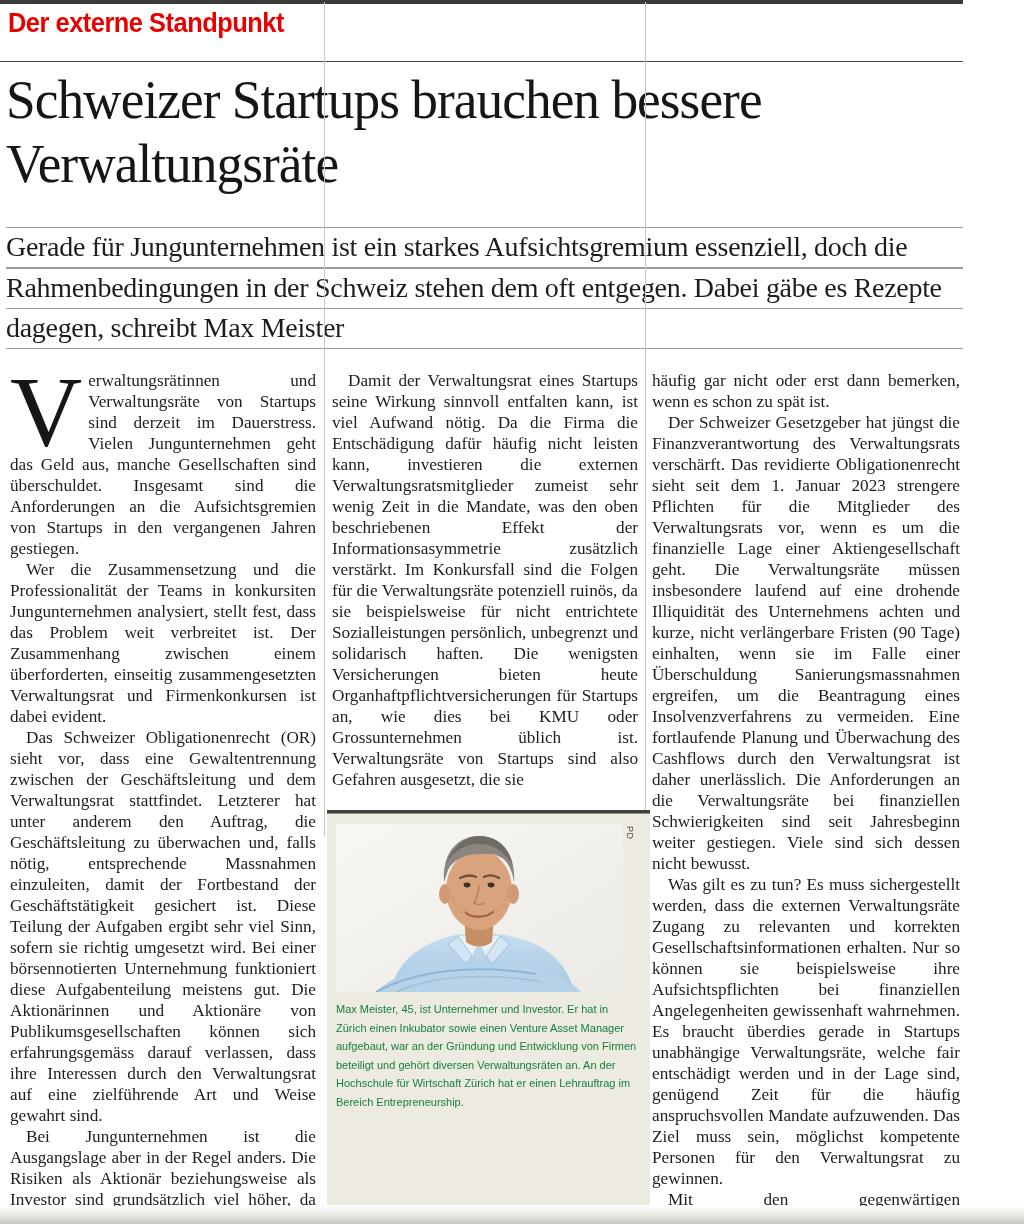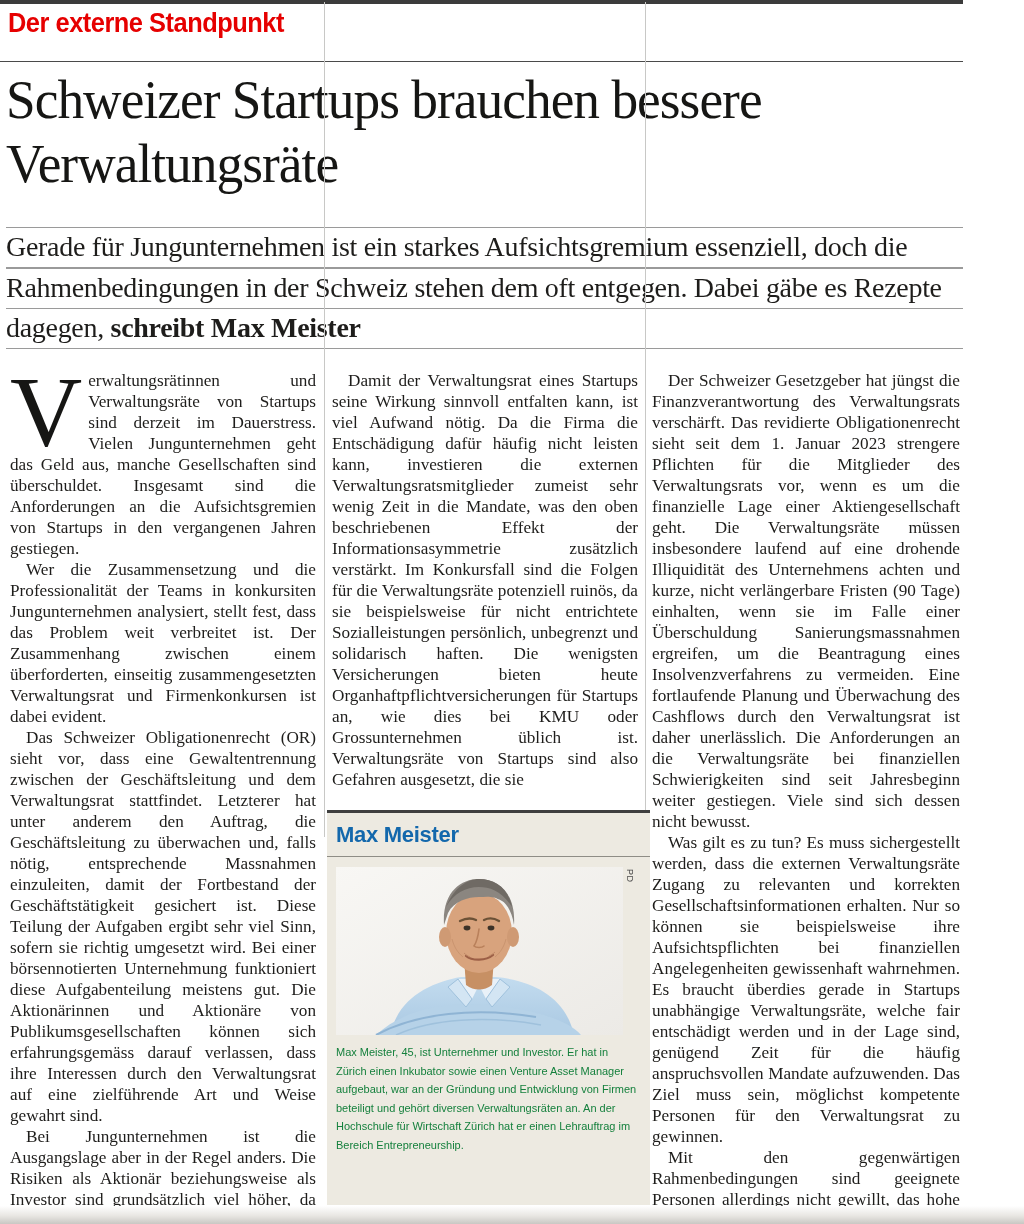--- a/index.html
+++ b/index.html
@@ -19,21 +19,21 @@
     position:absolute;left:6px;top:68px;width:790px;margin:0;
     font-weight:normal;font-size:55px;line-height:64px;letter-spacing:-1px;
     color:#161614;transform:scaleX(0.97);transform-origin:left top;
   }
   .lead{
     position:absolute;left:6px;top:227px;width:957px;height:122px;
     font-size:28px;line-height:40.5px;letter-spacing:-0.3px;color:#1e1d1b;
     padding-top:0;
     background-image:repeating-linear-gradient(to bottom,#9a9a9a 0,#9a9a9a 1px,transparent 1px,transparent 40.5px);
   }
-  .lead strong{font-weight:bold;}
+  .lead strong{font-weight:normal;}
   .columns-area{position:absolute;left:0;top:370px;width:963px;height:838px;}
   .col{
     position:absolute;top:0;height:838px;overflow:hidden;
     font-size:17.2px;line-height:21px;text-align:justify;
   }
   .col-1{left:10px;width:306px;}
   .col-2{left:332px;width:306px;}
   .col-3{left:652px;width:308px;}
   .col-divider{position:absolute;top:2px;width:1px;height:835px;background:#c8c8c6;}
   .divider-1{left:324px;}
@@ -91,30 +91,30 @@
     <div class="col col-1">
         <p class="para lead-para"><span class="dropcap">V</span>erwaltungsrätinnen und Verwaltungsräte von Startups sind derzeit im Dauerstress. Vielen Jungunternehmen geht das Geld aus, manche Gesellschaften sind überschuldet. Insgesamt sind die Anforderungen an die Aufsichtsgremien von Startups in den vergangenen Jahren gestiegen.</p>
         <p class="para">Wer die Zusammensetzung und die Professionalität der Teams in konkursiten Jungunternehmen analysiert, stellt fest, dass das Problem weit verbreitet ist. Der Zusammenhang zwischen einem überforderten, einseitig zusammengesetzten Verwaltungsrat und Firmenkonkursen ist dabei evident.</p>
         <p class="para">Das Schweizer Obligationenrecht (OR) sieht vor, dass eine Gewaltentrennung zwischen der Geschäftsleitung und dem Verwaltungsrat stattfindet. Letzterer hat unter anderem den Auftrag, die Geschäftsleitung zu überwachen und, falls nötig, entsprechende Massnahmen einzuleiten, damit der Fortbestand der Geschäftstätigkeit gesichert ist. Diese Teilung der Aufgaben ergibt sehr viel Sinn, sofern sie richtig umgesetzt wird. Bei einer börsennotierten Unternehmung funktioniert diese Aufgabenteilung meistens gut. Die Aktionärinnen und Aktionäre von Publikumsgesellschaften können sich erfahrungsgemäss darauf verlassen, dass ihre Interessen durch den Verwaltungsrat auf eine zielführende Art und Weise gewahrt sind.</p>
         <p class="para">Bei Jungunternehmen ist die Ausgangslage aber in der Regel anders. Die Risiken als Aktionär beziehungsweise als Investor sind grundsätzlich viel höher, da statistisch gesehen viele Startups scheitern. Es wäre also gerade hier umso wichtiger, dass sich die externen Anteilseigner auf einen kompetenten Verwaltungsrat verlassen können. Viele Verwaltungsräte von Schweizer Startups sind allerdings nicht professionell aufgestellt. Meistens sitzen die Gründer oder ihnen nahestehende Personen ebenfalls im Verwaltungsrat, was zu einer gefährlichen Informationsasymmetrie sowie Interessenkonflikten zwischen Geschäftsleitung – oft die Grün-</p>
       </div>
     <div class="col col-2">
         <p class="para">Damit der Verwaltungsrat eines Startups seine Wirkung sinnvoll entfalten kann, ist viel Aufwand nötig. Da die Firma die Entschädigung dafür häufig nicht leisten kann, investieren die externen Verwaltungsratsmitglieder zumeist sehr wenig Zeit in die Mandate, was den oben beschriebenen Effekt der Informationsasymmetrie zusätzlich verstärkt. Im Konkursfall sind die Folgen für die Verwaltungsräte potenziell ruinös, da sie beispielsweise für nicht entrichtete Sozialleistungen persönlich, unbegrenzt und solidarisch haften. Die wenigsten Versicherungen bieten heute Organhaftpflichtversicherungen für Startups an, wie dies bei KMU oder Grossunternehmen üblich ist. Verwaltungsräte von Startups sind also Gefahren ausgesetzt, die sie</p>
       </div>
     <div class="col col-3">
+        <p class="para cont">häufig gar nicht oder erst dann bemerken, wenn es schon zu spät ist.</p>
         <p class="para">Der Schweizer Gesetzgeber hat jüngst die Finanzverantwortung des Verwaltungsrats verschärft. Das revidierte Obligationenrecht sieht seit dem 1. Januar 2023 strengere Pflichten für die Mitglieder des Verwaltungsrats vor, wenn es um die finanzielle Lage einer Aktiengesellschaft geht. Die Verwaltungsräte müssen insbesondere laufend auf eine drohende Illiquidität des Unternehmens achten und kurze, nicht verlängerbare Fristen (90 Tage) einhalten, wenn sie im Falle einer Überschuldung Sanierungsmassnahmen ergreifen, um die Beantragung eines Insolvenzverfahrens zu vermeiden. Eine fortlaufende Planung und Überwachung des Cashflows durch den Verwaltungsrat ist daher unerlässlich. Die Anforderungen an die Verwaltungsräte bei finanziellen Schwierigkeiten sind seit Jahresbeginn weiter gestiegen. Viele sind sich dessen nicht bewusst.</p>
         <p class="para">Was gilt es zu tun? Es muss sichergestellt werden, dass die externen Verwaltungsräte Zugang zu relevanten und korrekten Gesellschaftsinformationen erhalten. Nur so können sie beispielsweise ihre Aufsichtspflichten bei finanziellen Angelegenheiten gewissenhaft wahrnehmen. Es braucht überdies gerade in Startups unabhängige Verwaltungsräte, welche fair entschädigt werden und in der Lage sind, genügend Zeit für die häufig anspruchsvollen Mandate aufzuwenden. Das Ziel muss sein, möglichst kompetente Personen für den Verwaltungsrat zu gewinnen.</p>
         <p class="para">Mit den gegenwärtigen Rahmenbedingungen sind geeignete Personen allerdings nicht gewillt, das hohe Risiko einzugehen. Dieses Risiko gilt es mit sinnvollen Massnahmen abzufedern, denn ein starker und unabhängiger Verwaltungsrat ist im Speziellen für junge Unternehmen essenziell und garantiert den Investoren eine funktionierende Corporate Governance, also letztlich die Basis für den Unternehmenserfolg.</p>
       </div>
   </div>
   <div class="col-divider divider-1"></div>
   <div class="col-divider divider-2"></div>
 
   <div class="profile-box" style="background: rgb(237, 234, 225);">
-    <div class="profile-title" style="color: rgb(19, 104, 172);">Max Meister</div>
     <div class="profile-rule"></div>
     <div class="photo-wrap">
       <svg width="287" height="168" viewBox="0 0 287 168">
         <defs>
           <linearGradient id="bgGrad" x1="0" y1="0" x2="1" y2="1">
             <stop offset="0" stop-color="#f8f7f4"></stop>
             <stop offset="1" stop-color="#eceae6"></stop>
           </linearGradient>
           <linearGradient id="shirtGrad" x1="0" y1="0" x2="0" y2="1">
             <stop offset="0" stop-color="#c3dcef"></stop>

